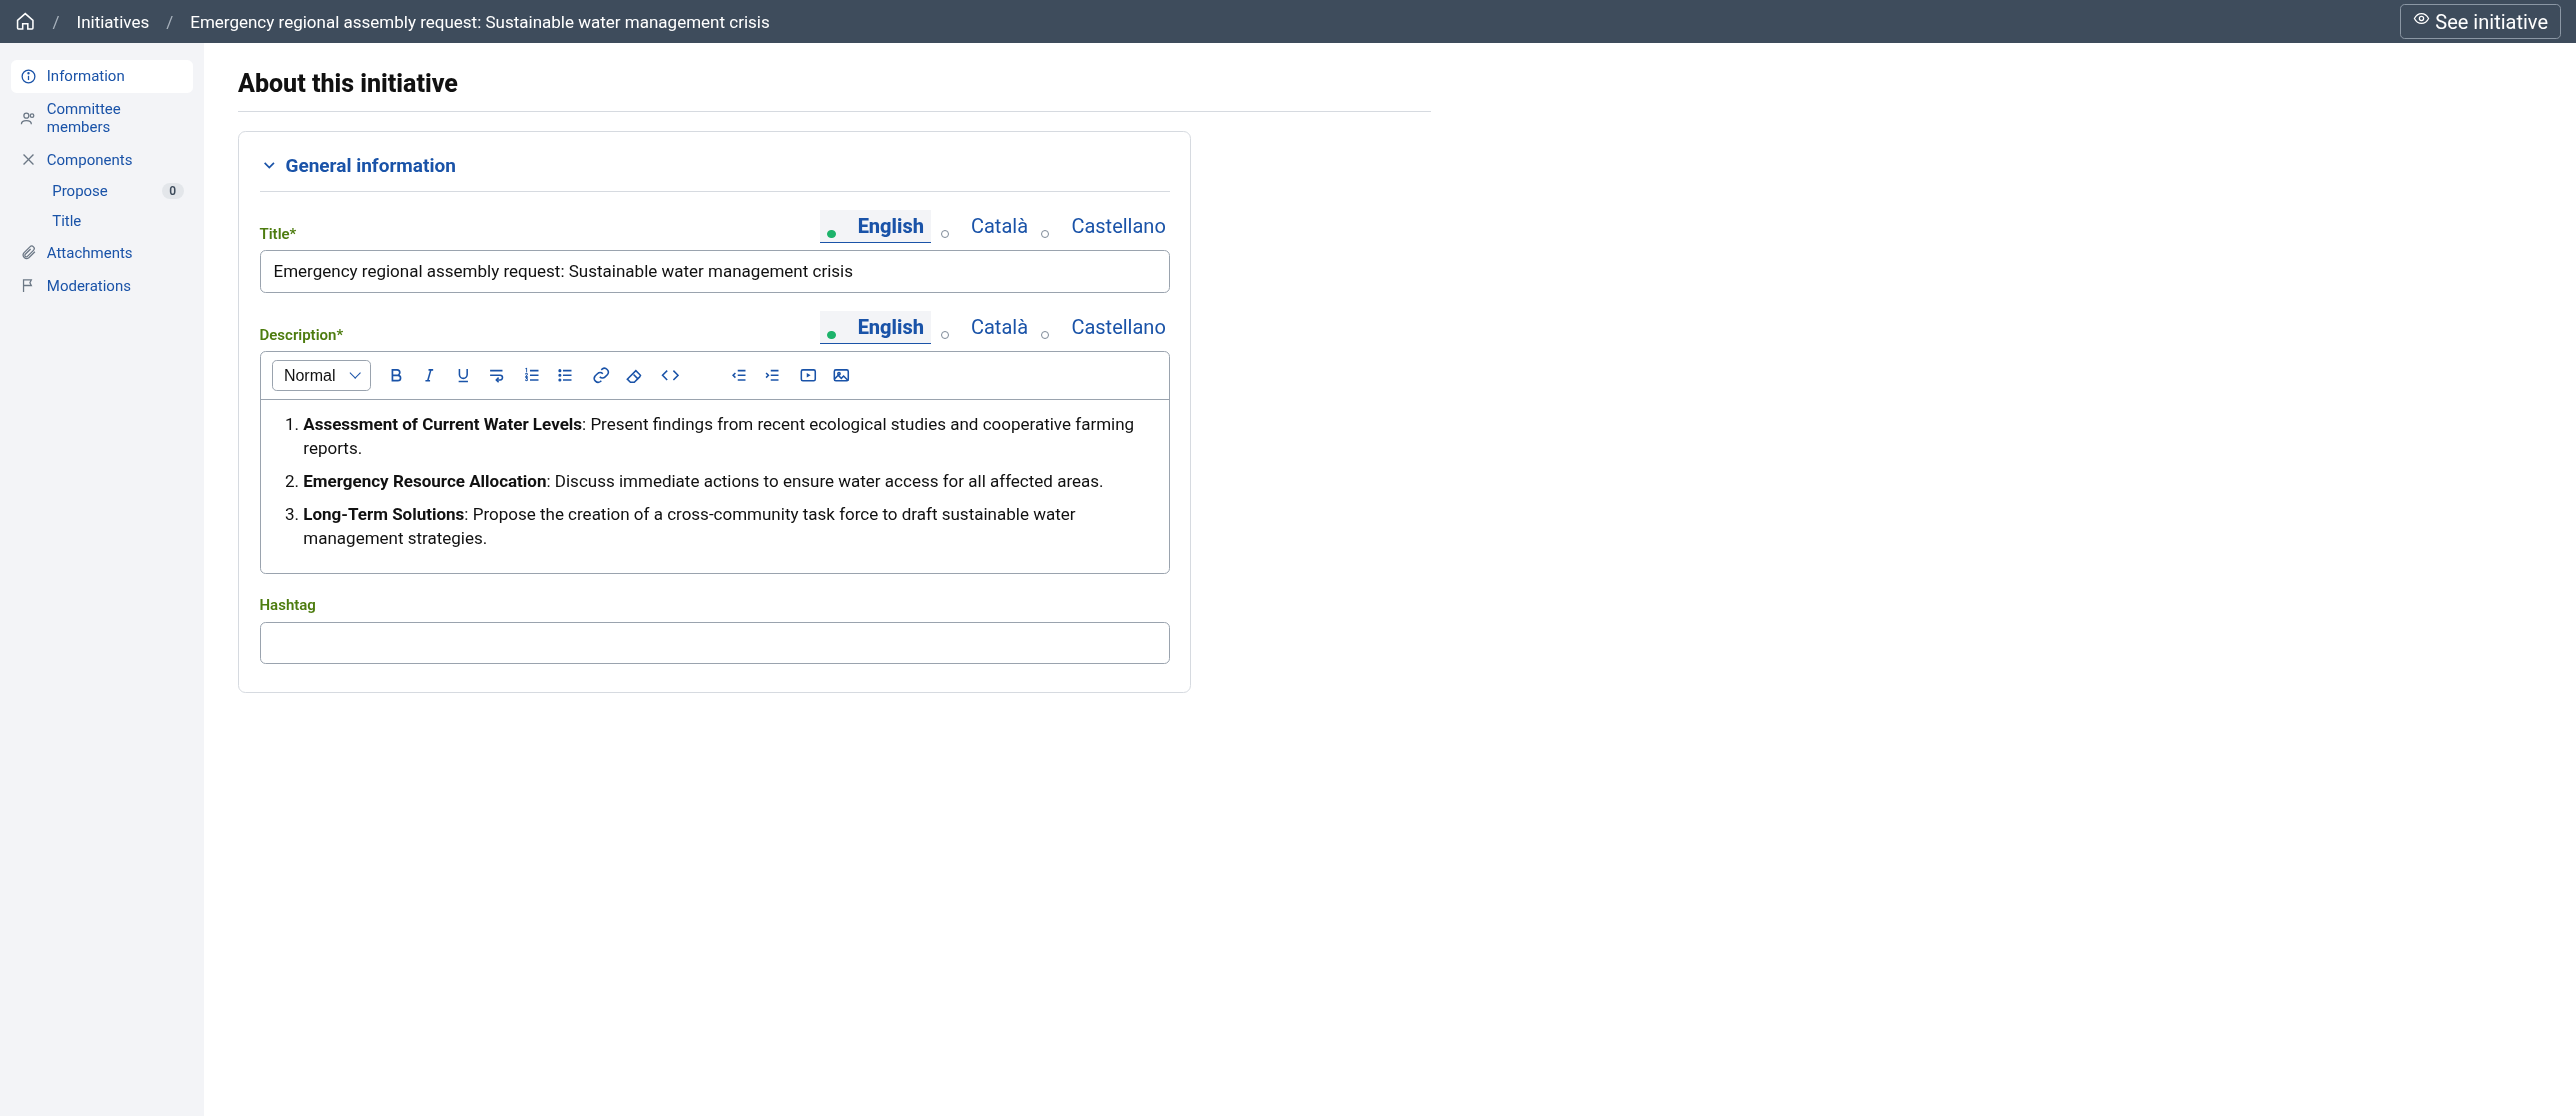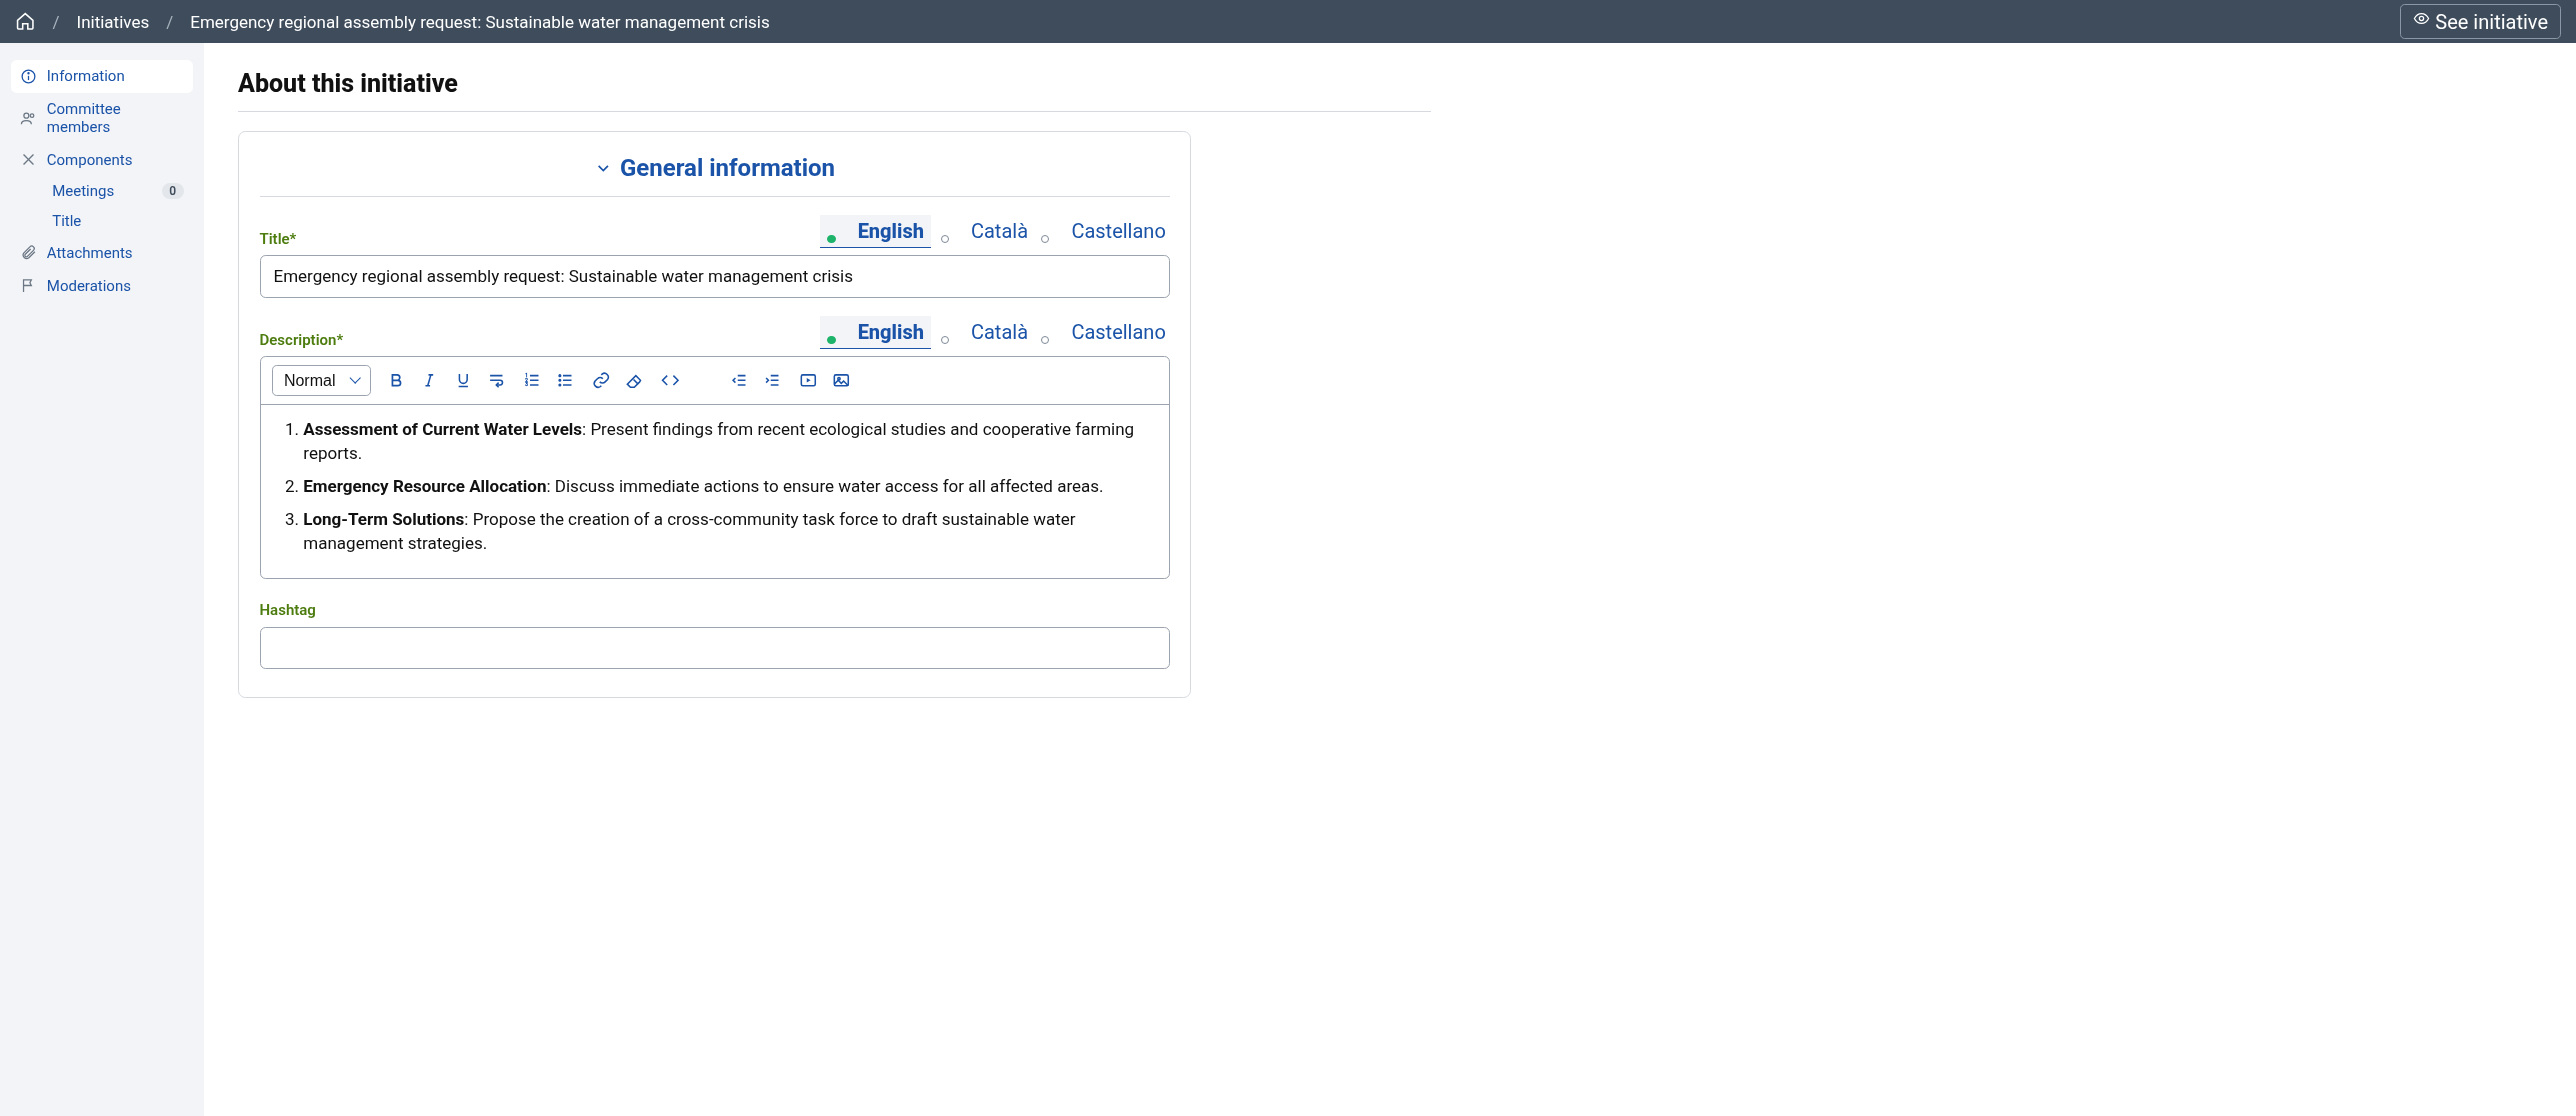--- a/index.html
+++ b/index.html
@@ -26,21 +26,21 @@
 
 .main { flex: 1; padding: 26px 34px; }
 .right-gutter { width: 288px; }
 .main-row { display: flex; }
 .main-content { max-width: 1193px; flex: 1; }
 
 h1.page-title { font-size: 25px; font-weight: 800; color: #111; margin-bottom: 13px; }
 hr.page-divider { border: none; border-top: 0.9px solid #D6DAE0; margin-bottom: 18.6px; }
 
 .panel { border: 0.9px solid #D6DAE0; border-radius: 7.4px; padding: 18.6px 20.5px 28px; max-width: 953px; }
-.accordion-head { display: flex; align-items: center; gap: 7.4px; color: #1A53A8; font-weight: 700; font-size: 24px; padding: 3.7px 0 14px; border-bottom: 0.9px solid #D6DAE0; cursor: pointer; justify-content: center; }
+.accordion-head { display: flex; align-items: center; gap: 7.4px; color: #1A53A8; font-weight: 700; font-size: 19px; padding: 3.7px 0 14px; border-bottom: 0.9px solid #D6DAE0; cursor: pointer; }
 .accordion-head svg { width: 18.6px; height: 18.6px; stroke: #1A53A8; }
 
 .field-row { display: flex; justify-content: space-between; align-items: flex-end; margin-top: 18.6px; }
 .field-label { font-size: 15px; font-weight: 600; color: #4d7c0f; }
 
 .lang-tabs { display: flex; gap: 5.6px; }
 .lang-tab { display: flex; align-items: flex-end; gap: 22px; font-size: 20px; padding: 3.7px 3.7px; color: #1A53A8; cursor: pointer; border-bottom: 1.9px solid transparent; }
 .lang-tab.active { font-weight: 800; background: #F3F4F7; border-bottom: 1.9px solid #1A53A8; padding: 3.7px 7.4px; }
 .lang-dot { width: 8.4px; height: 8.4px; border-radius: 50%; border: 1.4px solid #7E8A98; }
 .lang-tab.active .lang-dot { background: #1DB36B; border-color: #1DB36B; }
@@ -111,21 +111,21 @@
     <div class="sidebar-item">
       <span class="icn">
           <svg viewBox="0 0 24 24" fill="none" stroke-width="1.8">
             <line x1="5" y1="5" x2="19" y2="19"></line>
             <line x1="19" y1="5" x2="5" y2="19"></line>
           </svg>
         </span>
       <span>Components</span>
     </div>
     <div class="sidebar-sub">
-      <span>Meetings</span>
+      <span>Propose</span>
       <span class="badge-count">0</span>
     </div>
     <div class="sidebar-sub">
       <span>Title</span>
     </div>
     <div class="sidebar-item">
       <span class="icn">
           <svg viewBox="0 0 24 24" fill="none" stroke-width="1.8">
             <path d="M21 11l-8.5 8.5a5 5 0 0 1-7-7L14 4a3.5 3.5 0 0 1 5 5l-8.5 8.5a2 2 0 0 1-3-3L15 7"></path>
           </svg>

